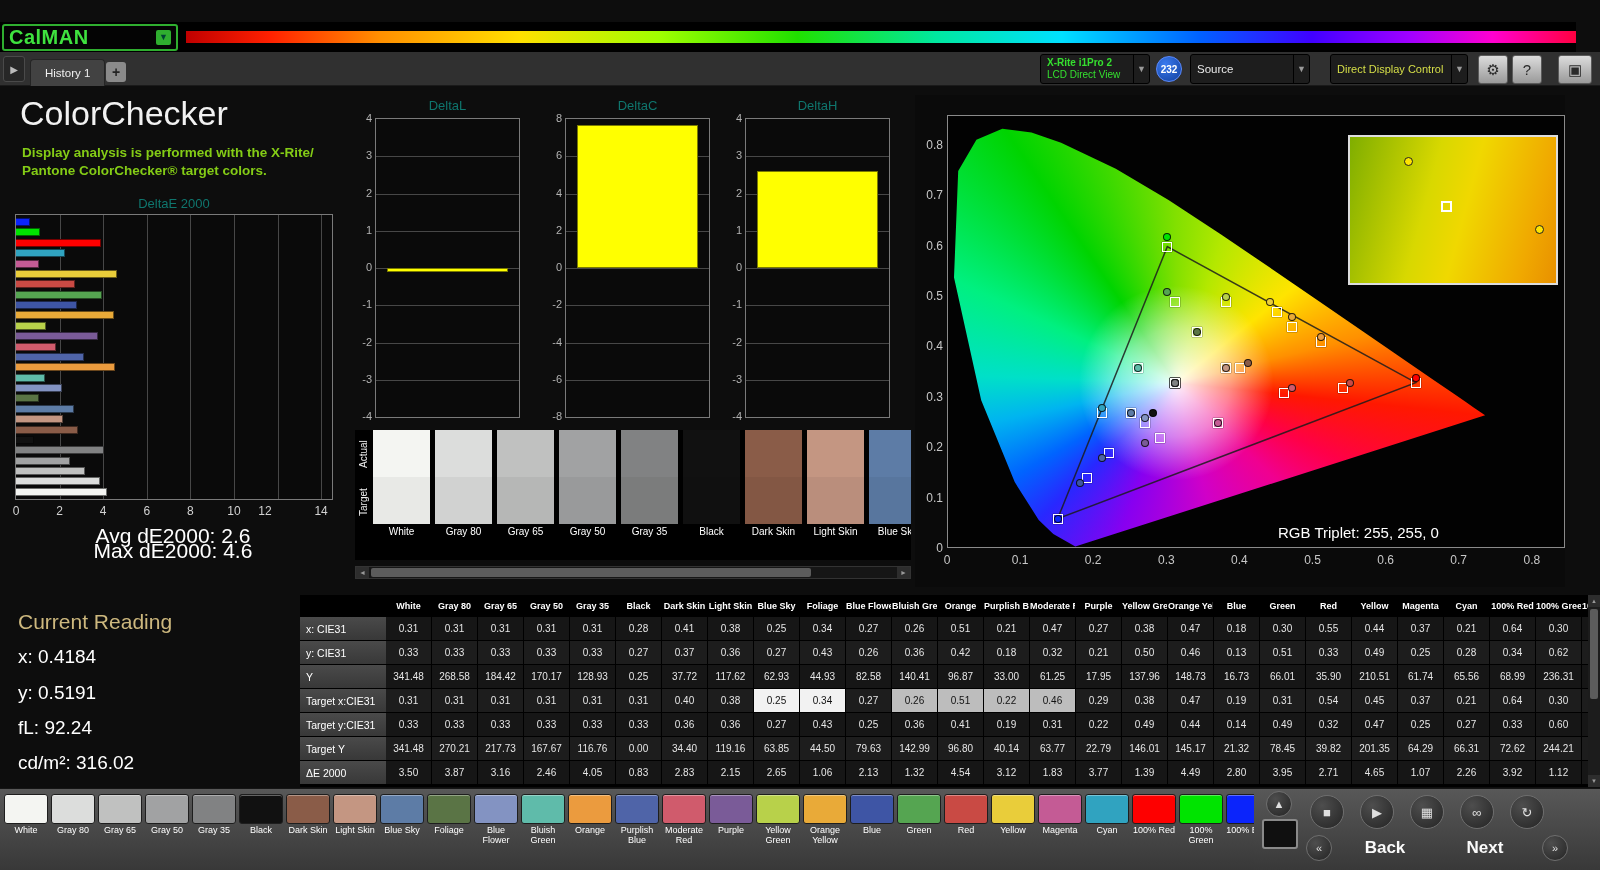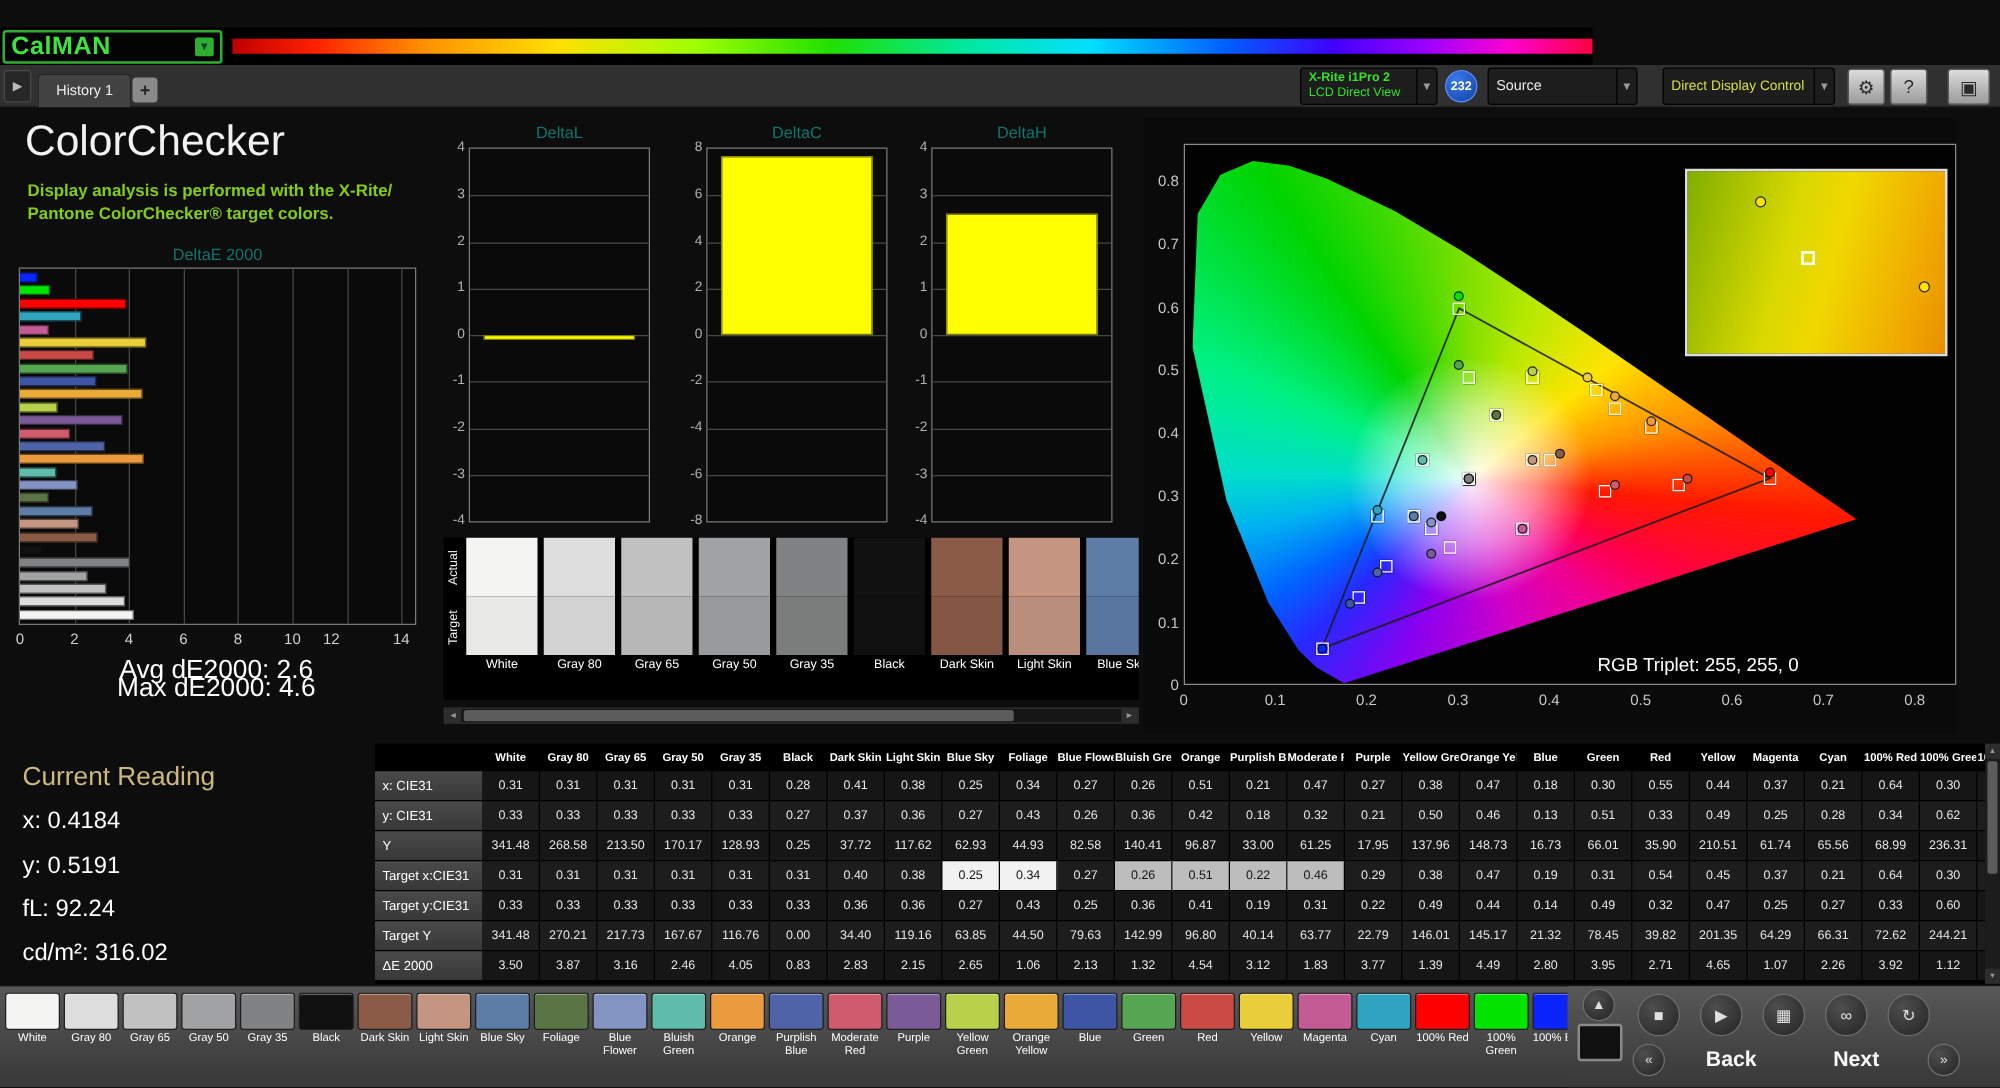--- a/index.html
+++ b/index.html
@@ -6,21 +6,21 @@
 body{background:#000;font-family:"Liberation Sans",sans-serif;-webkit-font-smoothing:antialiased}
 .screen{position:relative;width:1600px;height:870px;overflow:hidden;background:#0d0d0d}
 
 
 .titlebar{position:absolute;left:0;top:0;width:1600px;height:22px;background:#0a7d73;display:flex;align-items:center;color:#fff;font-size:12px}
 .app-icon{width:15px;height:15px;border-radius:50%;background:#06403a;color:#fff;font-size:7px;font-weight:bold;display:flex;align-items:center;justify-content:center;margin:0 6px 0 5px;flex:none}
 .win-controls{margin-left:auto;display:flex;height:100%}
 .win-btn{width:45px;height:100%;display:flex;align-items:center;justify-content:center;font-size:12px;color:#fff}
 
 
-.logobar{position:absolute;top:22px;left:0;width:1274px;height:30px;background:#000;display:flex;align-items:center}
+.logobar{position:absolute;top:22px;left:0;width:1576px;height:30px;background:#000;display:flex;align-items:center}
 .brand-box{margin-left:2px;width:176px;height:27px;border:2px solid #2fae2f;border-radius:3px;background:#040404;display:flex;align-items:center;justify-content:space-between;padding:0 5px;flex:none}
 .brand-text{color:#3fe23f;font-size:20px;font-weight:bold;letter-spacing:.5px;line-height:1}
 .brand-caret{width:15px;height:15px;background:#2fae2f;color:#043;font-size:9px;border-radius:2px;display:flex;align-items:center;justify-content:center}
 .spectrum{flex:1;height:12px;margin:0 0 0 8px;background:linear-gradient(90deg,#c00000 0%,#ff2000 6%,#ff9000 14%,#ffe000 24%,#a0ff00 34%,#20e000 44%,#00e8a0 54%,#00e0ff 63%,#0060ff 73%,#4000ff 81%,#a000ff 88%,#ff00d0 94%,#ff0040 100%)}
 
 
 .toolbar{position:absolute;top:52px;left:0;width:1600px;height:34px;background:#303030;border-bottom:1px solid #1a1a1a}
 .collapse-btn{position:absolute;left:3px;top:4px;width:22px;height:26px;background:#272727;border:1px solid #4a4a4a;border-radius:3px;color:#bbb;font-size:10px;display:flex;align-items:center;justify-content:center}
 .tab{position:absolute;left:30px;top:7px;height:27px;padding:0 14px;background:#424242;border:1px solid #242424;border-bottom:none;border-radius:4px 4px 0 0;color:#efefef;font-size:11.5px;display:flex;align-items:center}
 .tab-add{position:absolute;left:106px;top:10px;width:20px;height:20px;background:#8a8a8a;border-radius:3px;color:#222;font-size:14px;font-weight:bold;display:flex;align-items:center;justify-content:center}
@@ -518,21 +518,21 @@
           <div class="tcell">0.25</div>
           <div class="tcell">0.28</div>
           <div class="tcell">0.34</div>
           <div class="tcell">0.62</div>
           <div class="tcell">0.06</div>
         </div>
         <div class="trow">
           <div class="tlabel">Y</div>
           <div class="tcell">341.48</div>
           <div class="tcell">268.58</div>
-          <div class="tcell">213.50</div>
+          <div class="tcell">184.42</div>
           <div class="tcell">170.17</div>
           <div class="tcell">128.93</div>
           <div class="tcell">0.25</div>
           <div class="tcell">37.72</div>
           <div class="tcell">117.62</div>
           <div class="tcell">62.93</div>
           <div class="tcell">44.93</div>
           <div class="tcell">82.58</div>
           <div class="tcell">140.41</div>
           <div class="tcell">96.87</div>

